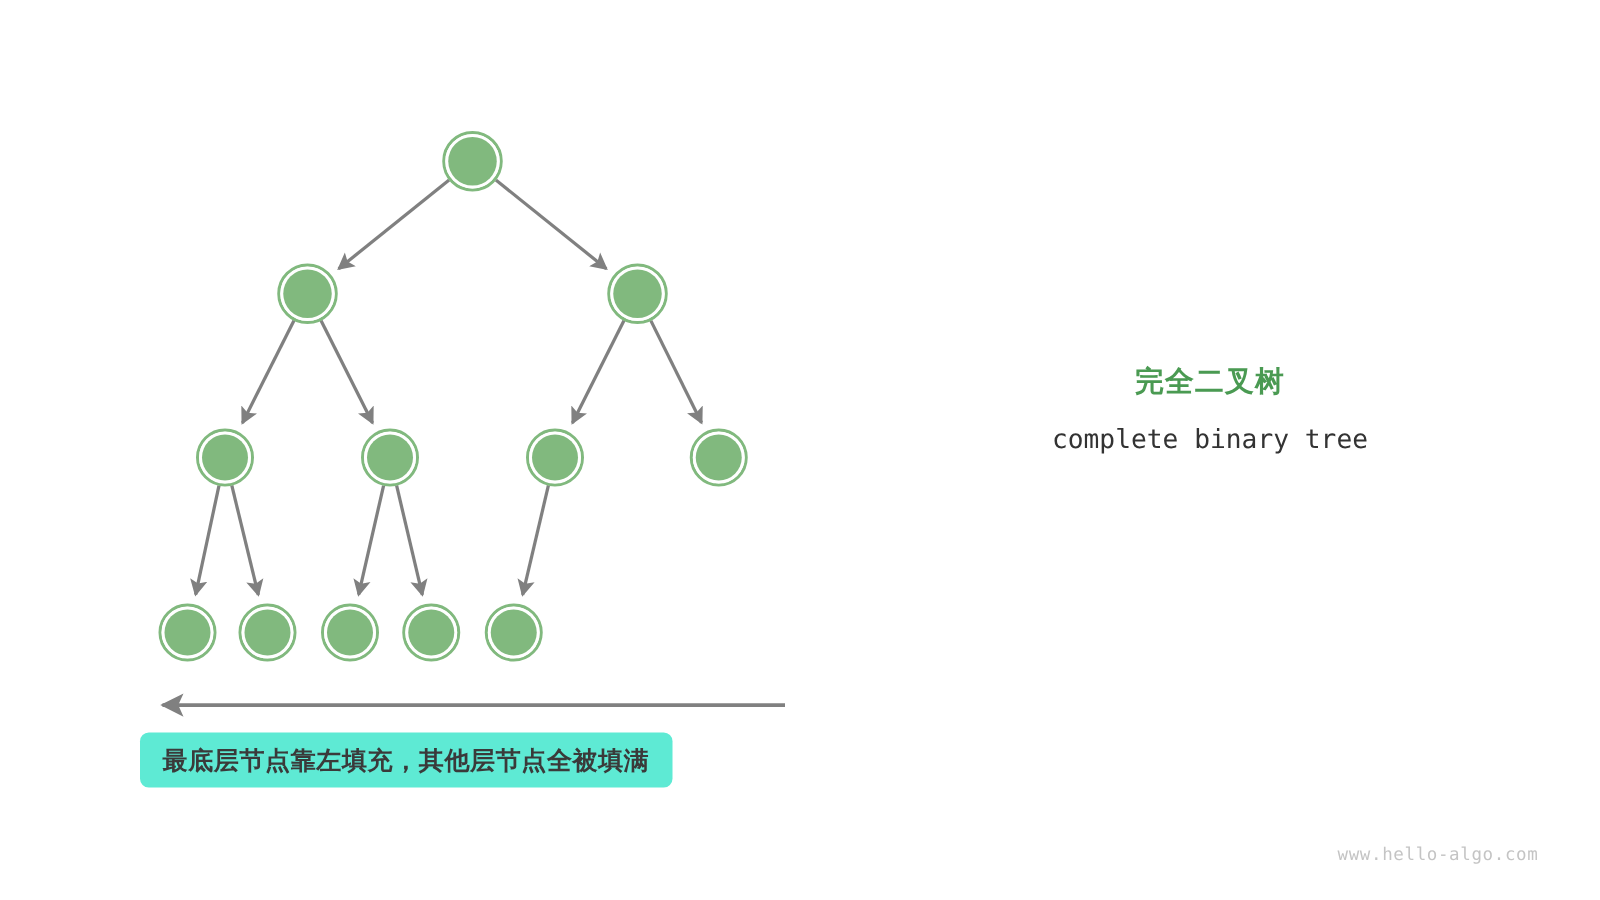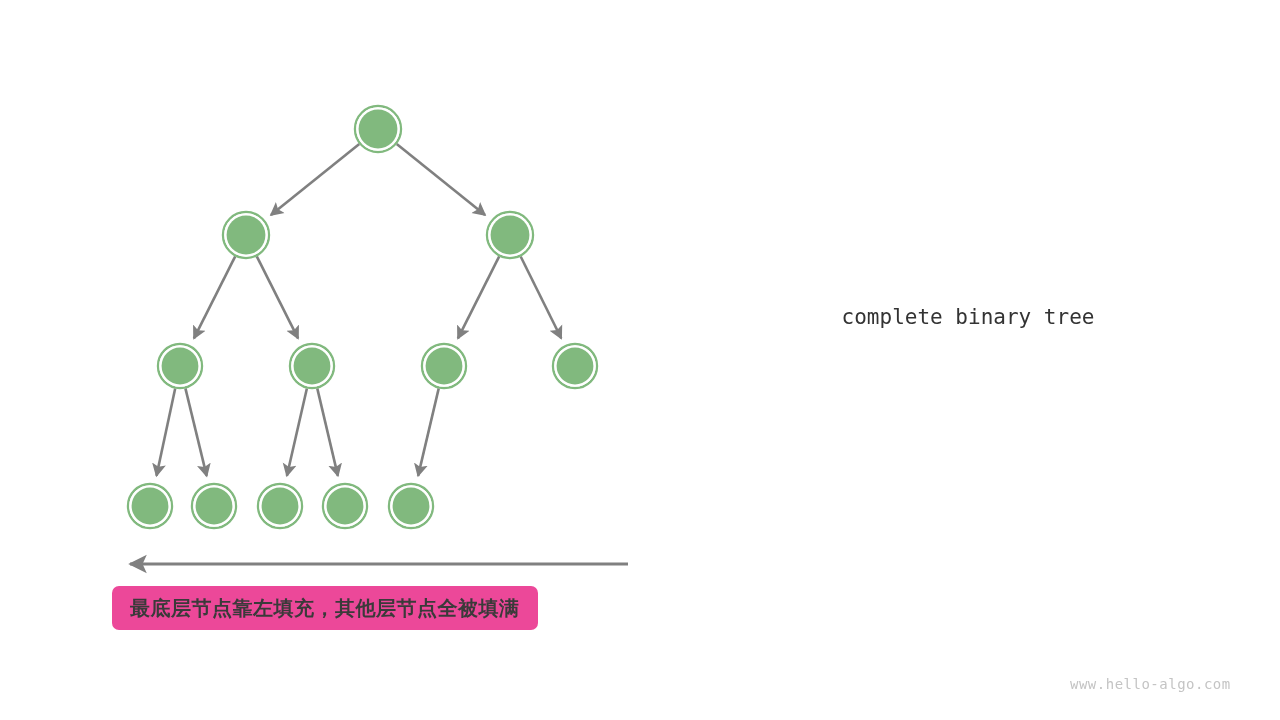--- a/index.html
+++ b/index.html
@@ -57,21 +57,21 @@
   }
 
   .caption-box {
     position: absolute;
     left: 112px;
     top: 586px;
     height: 44px;
     display: flex;
     align-items: center;
     padding: 0 18px;
-    background: #ec4899;
+    background: #5eead4;
     border-radius: 7px;
     box-sizing: border-box;
     justify-content: flex-end;
   }
   .caption-text {
     font-family: "Liberation Sans", "DejaVu Sans", sans-serif;
     font-size: 20px;
     font-weight: bold;
     color: #3a3a3a;
     letter-spacing: 0.5px;
@@ -179,20 +179,21 @@
           <circle cx="411" cy="506" r="19.6" fill="none" stroke="#ffffff" stroke-width="2.2"></circle>
           <circle cx="411" cy="506" r="18.4" fill="#81b97e"></circle>
         </g>
       </g>
     <g id="fill-arrow-layer">
         <line x1="628" y1="564" x2="130" y2="564" stroke="#808080" stroke-width="3" marker-end="url(#flatarrow)"></line>
       </g>
   </svg>
 
   <div class="legend">
+    <div class="legend-title">完全二叉树</div>
     <div class="legend-subtitle">complete binary tree</div>
   </div>
 
   <div class="caption-box">
     <span class="caption-text">最底层节点靠左填充，其他层节点全被填满</span>
   </div>
 
   <div class="watermark">www.hello-algo.com</div>
 
 </div>

